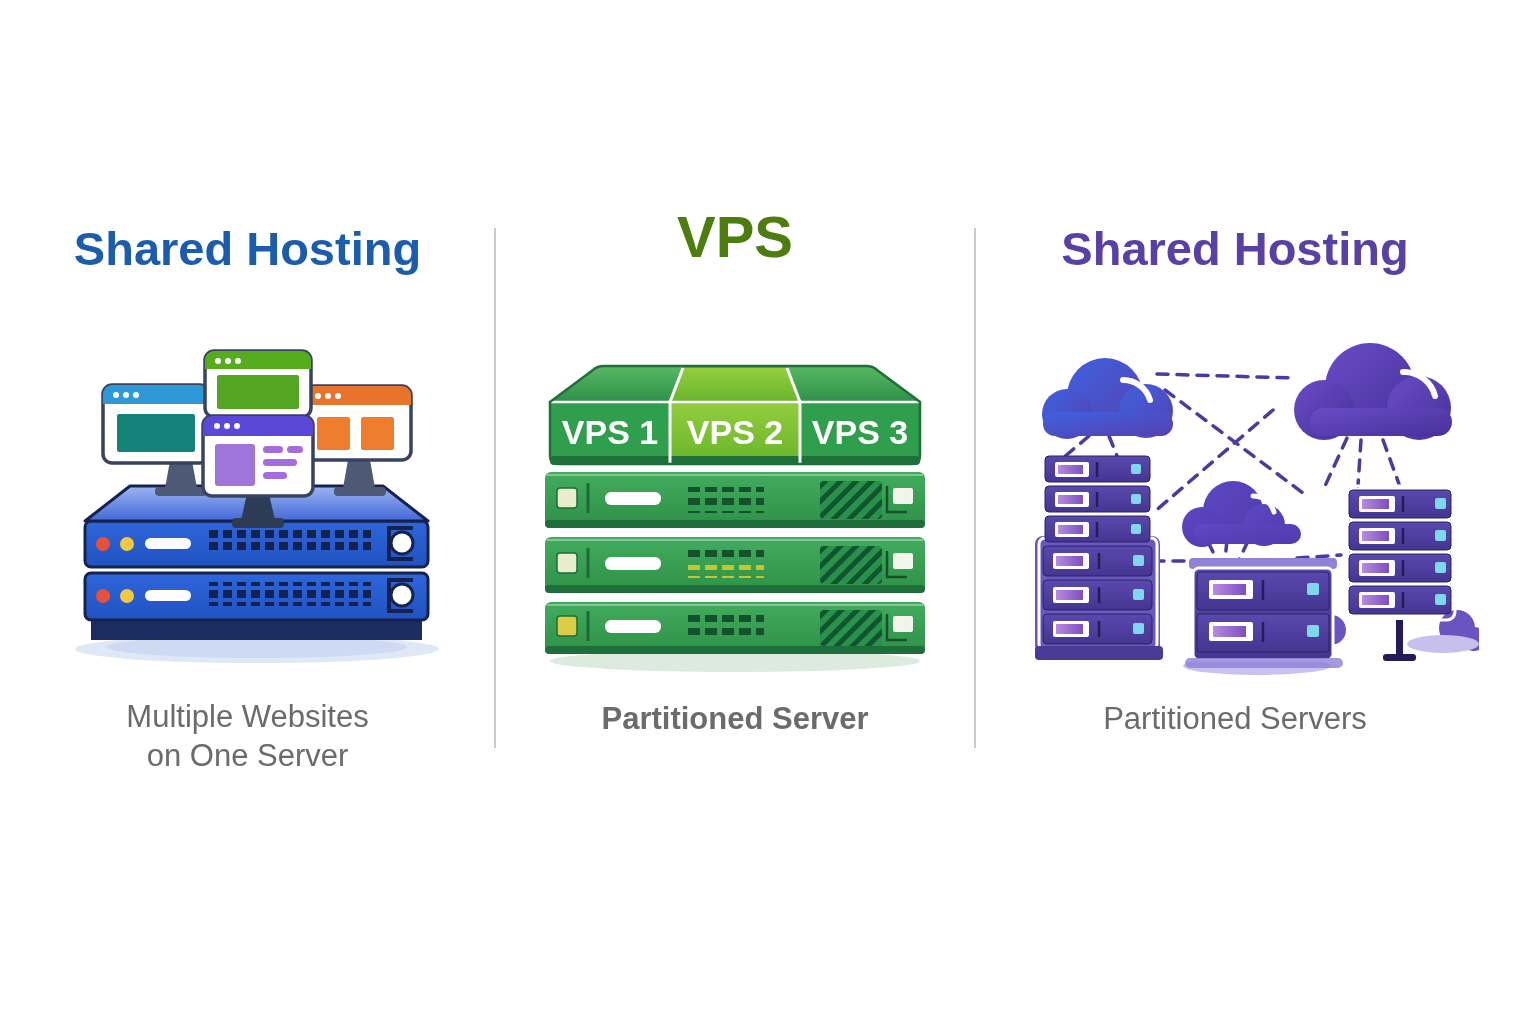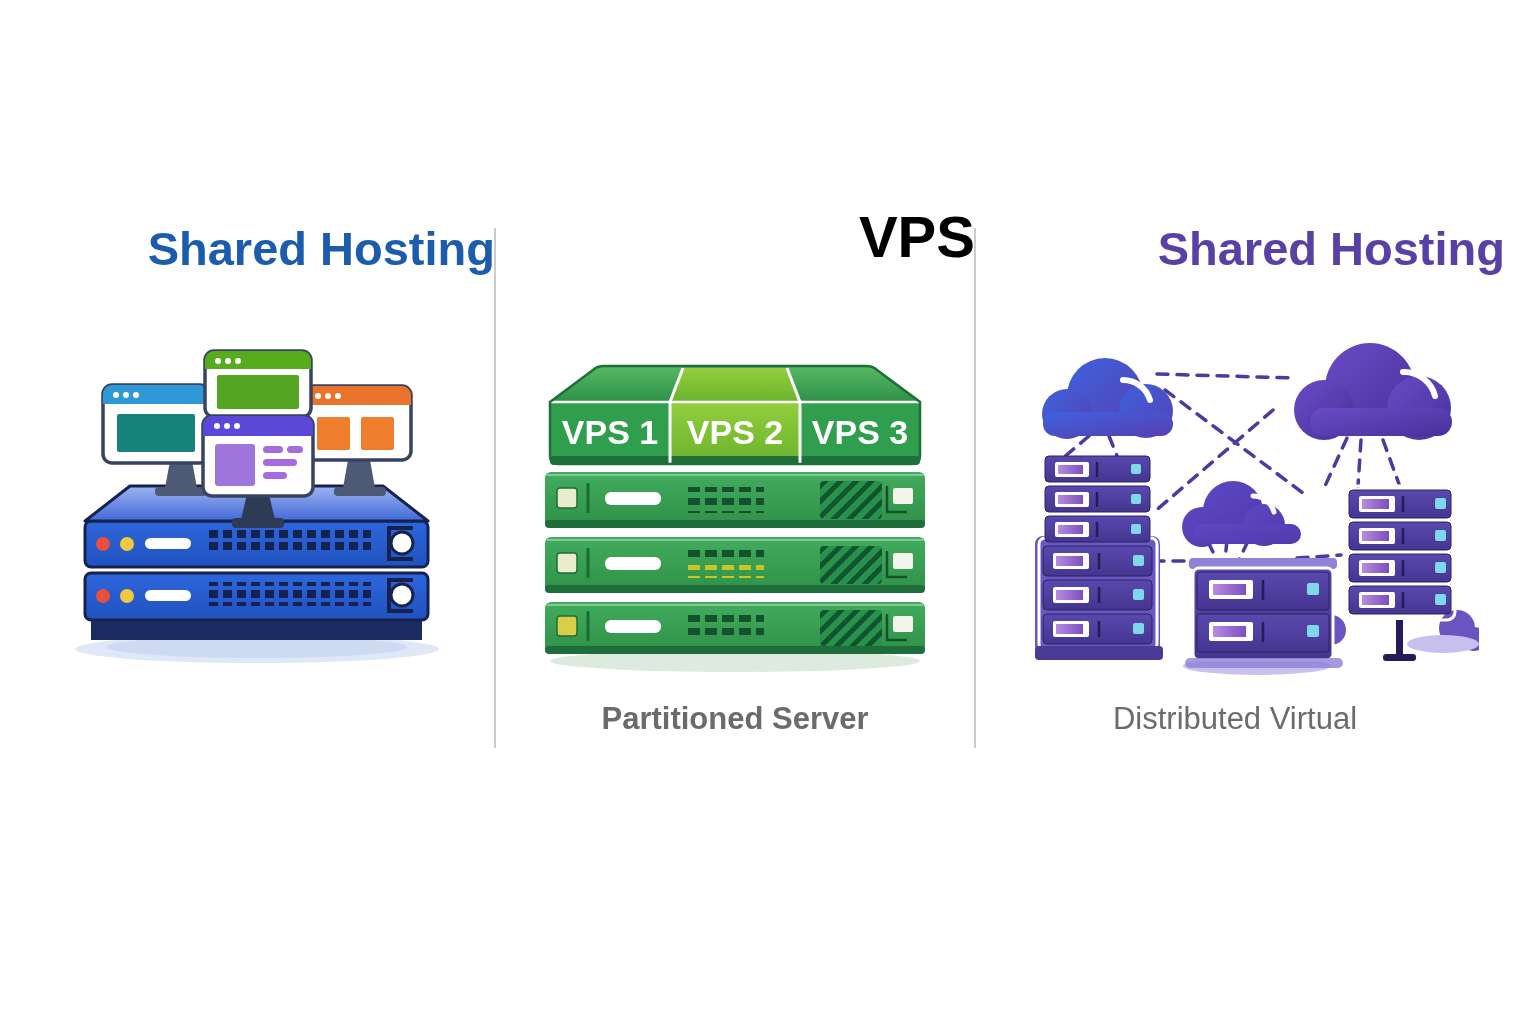--- a/index.html
+++ b/index.html
@@ -4,23 +4,23 @@
 <style>
   html,body{margin:0;padding:0;background:#ffffff;}
   .canvas{
     position:relative;width:1536px;height:1024px;background:#ffffff;overflow:hidden;
     font-family:"Liberation Sans",sans-serif;
   }
   .divider{position:absolute;top:228px;height:520px;width:2px;background:#cbcbcb;}
   .divider-1{left:494px;}
   .divider-2{left:974px;}
 
-  .col-title{position:absolute;margin:0;text-align:right;font-weight:bold;line-height:1.05;}
+  .col-title{position:absolute;margin:0;text-align:center;font-weight:bold;line-height:1.05;}
   .title-shared{left:0;width:495px;top:224px;font-size:47px;color:#1b5cad;}
-  .title-vps{left:495px;width:480px;top:207px;font-size:58px;color:#000000;}
+  .title-vps{left:495px;width:480px;top:207px;font-size:58px;color:#4d7c0f;}
   .title-cloud{left:965px;width:540px;top:224px;font-size:47px;color:#5940a5;}
   .subtitle-vps{position:absolute;left:495px;width:480px;top:277px;margin:0;text-align:center;
     font-size:31px;font-weight:bold;color:#3d9b52;}
 
   .caption{position:absolute;margin:0;text-align:center;font-size:31px;line-height:1.25;color:#6b6b6b;}
   .caption-shared{left:0;width:495px;top:698px;}
   .caption-vps{left:495px;width:480px;top:700px;font-weight:bold;}
   .caption-cloud{left:965px;width:540px;top:700px;}
 
   .illus{position:absolute;}
@@ -123,20 +123,24 @@
         <circle cx="172" cy="88" r="3" fill="#ffffff"></circle>
         <circle cx="182" cy="88" r="3" fill="#ffffff"></circle>
       <rect x="160" y="106" width="40" height="42" rx="3" fill="#9f74db"></rect>
       <rect x="208" y="108" width="20" height="7" rx="3.5" fill="#a46cdc"></rect>
       <rect x="232" y="108" width="16" height="7" rx="3.5" fill="#a46cdc"></rect>
       <rect x="208" y="121" width="34" height="7" rx="3.5" fill="#a46cdc"></rect>
       <rect x="208" y="134" width="24" height="7" rx="3.5" fill="#a46cdc"></rect>
     </g>
   </svg>
 
+  <p class="caption caption-shared">
+    <span>Multiple Websites</span><br>
+    <span>on One Server</span>
+  </p>
 
   <h1 class="col-title title-vps">VPS</h1>
 
   <svg class="illus illus-vps" viewBox="0 0 400 312">
     <defs>
       <linearGradient id="gGreenTop" x1="0" y1="0" x2="0" y2="1">
         <stop offset="0" stop-color="#57b863"></stop>
           <stop offset="1" stop-color="#2f9149"></stop>
       </linearGradient>
       <linearGradient id="gGreenLight" x1="0" y1="0" x2="0" y2="1">
@@ -390,15 +394,15 @@
         <rect x="354" y="264" width="36" height="16" rx="2" fill="#ffffff"></rect>
         <rect x="357" y="267" width="27" height="10" fill="url(#gSlot)"></rect>
         <path d="M398,264 V280" stroke="#241c58" stroke-width="2.5"></path>
         <rect x="430" y="266" width="11" height="11" rx="2" fill="#7fd8ea"></rect>
       </g>
       <rect x="391" y="292" width="7" height="36" fill="#241c58"></rect>
       <rect x="378" y="326" width="33" height="7" rx="3" fill="#241c58"></rect>
     </g>
   </svg>
 
-  <p class="caption caption-cloud">Distributed Virtual</p>
+  <p class="caption caption-cloud">Partitioned Servers</p>
 
 </div>
 
 </body></html>

